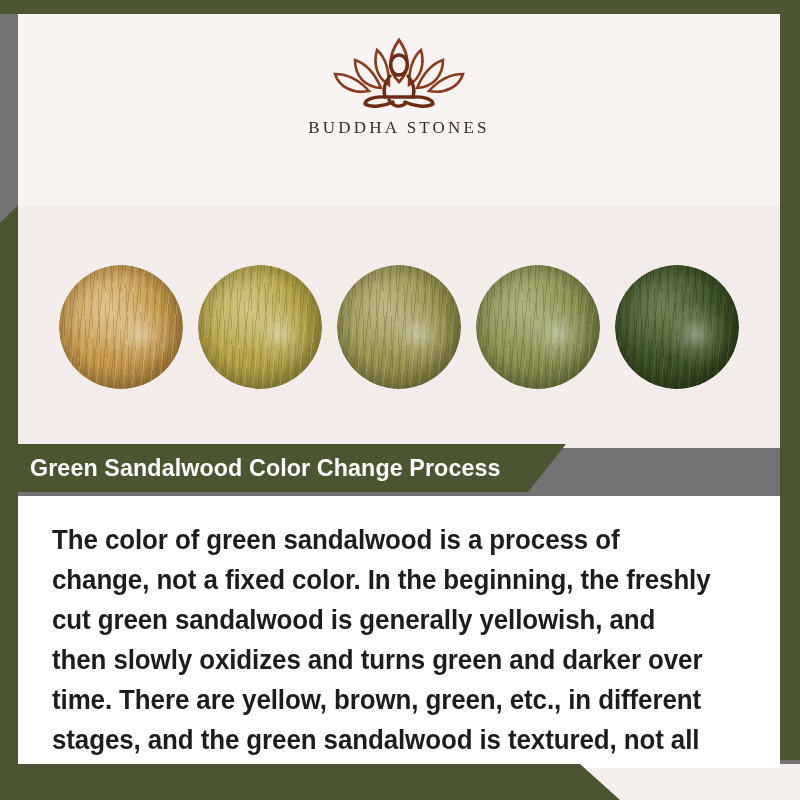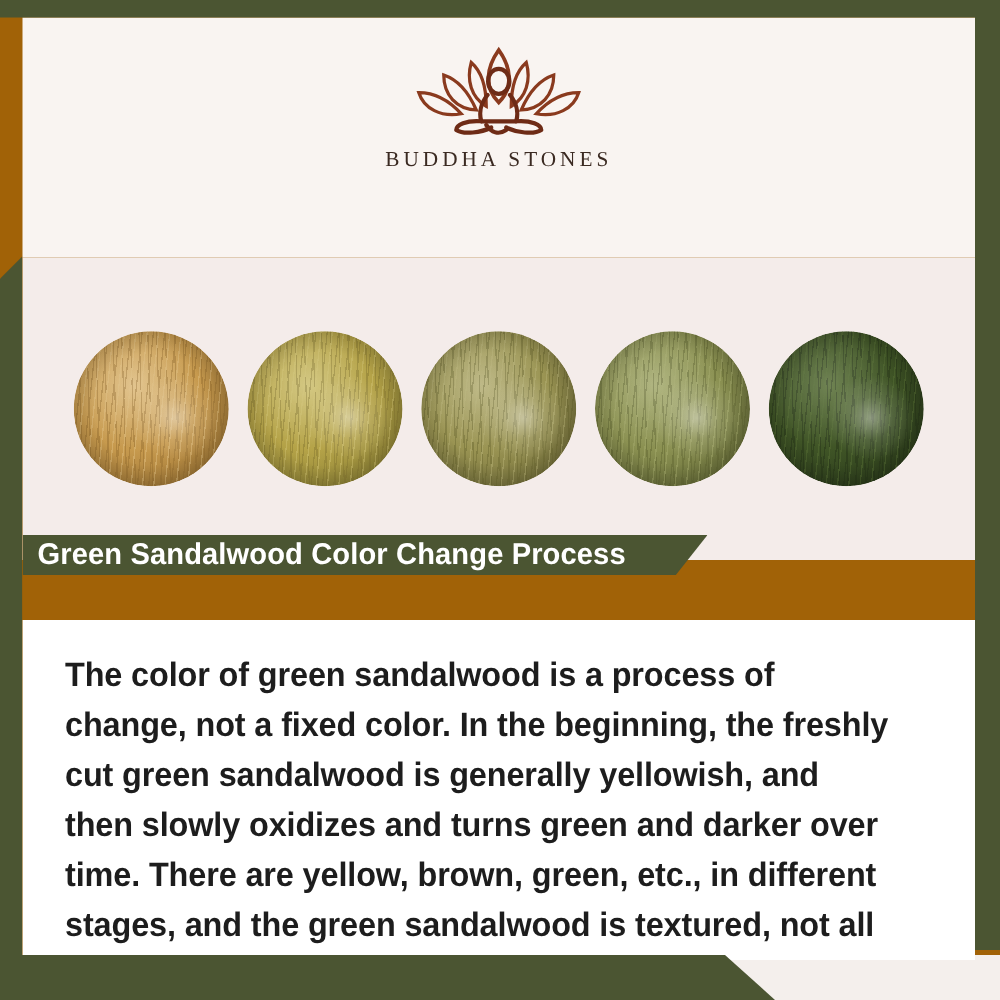--- a/index.html
+++ b/index.html
@@ -11,21 +11,21 @@
   body {
     font-family: "Liberation Sans", sans-serif;
   }
 
   
   .infographic {
     position: relative;
     width: 800px;
     height: 800px;
     overflow: hidden;
-    background: #a16207;
+    background: #737373;
   }
 
   
   .frame-top {
     position: absolute;
     left: 0;
     top: 0;
     width: 800px;
     height: 14px;
     background: #4b5532;
@@ -159,23 +159,23 @@
     background:
       radial-gradient(circle at 66% 56%, rgba(255,255,255,0.40) 0%, rgba(255,255,255,0.12) 16%, rgba(255,255,255,0) 32%),
       radial-gradient(circle at 38% 34%, rgba(255,255,255,0.16) 0%, rgba(255,255,255,0) 46%),
       radial-gradient(circle at 50% 50%, rgba(0,0,0,0) 52%, rgba(0,0,0,0.26) 86%, rgba(0,0,0,0.42) 100%);
   }
 
   
   .section-banner {
     position: absolute;
     left: 18px;
-    top: 428px;
+    top: 444px;
     width: 548px;
-    height: 32px;
+    height: 48px;
     background: #4b5532;
     z-index: 3;
     clip-path: polygon(0 0, 548px 0, 510px 48px, 0 48px);
     display: flex;
     align-items: center;
   }
   .section-banner-text {
     margin-left: 12px;
     color: #ffffff;
     font-family: "Liberation Sans Narrow", "Liberation Sans", sans-serif;

